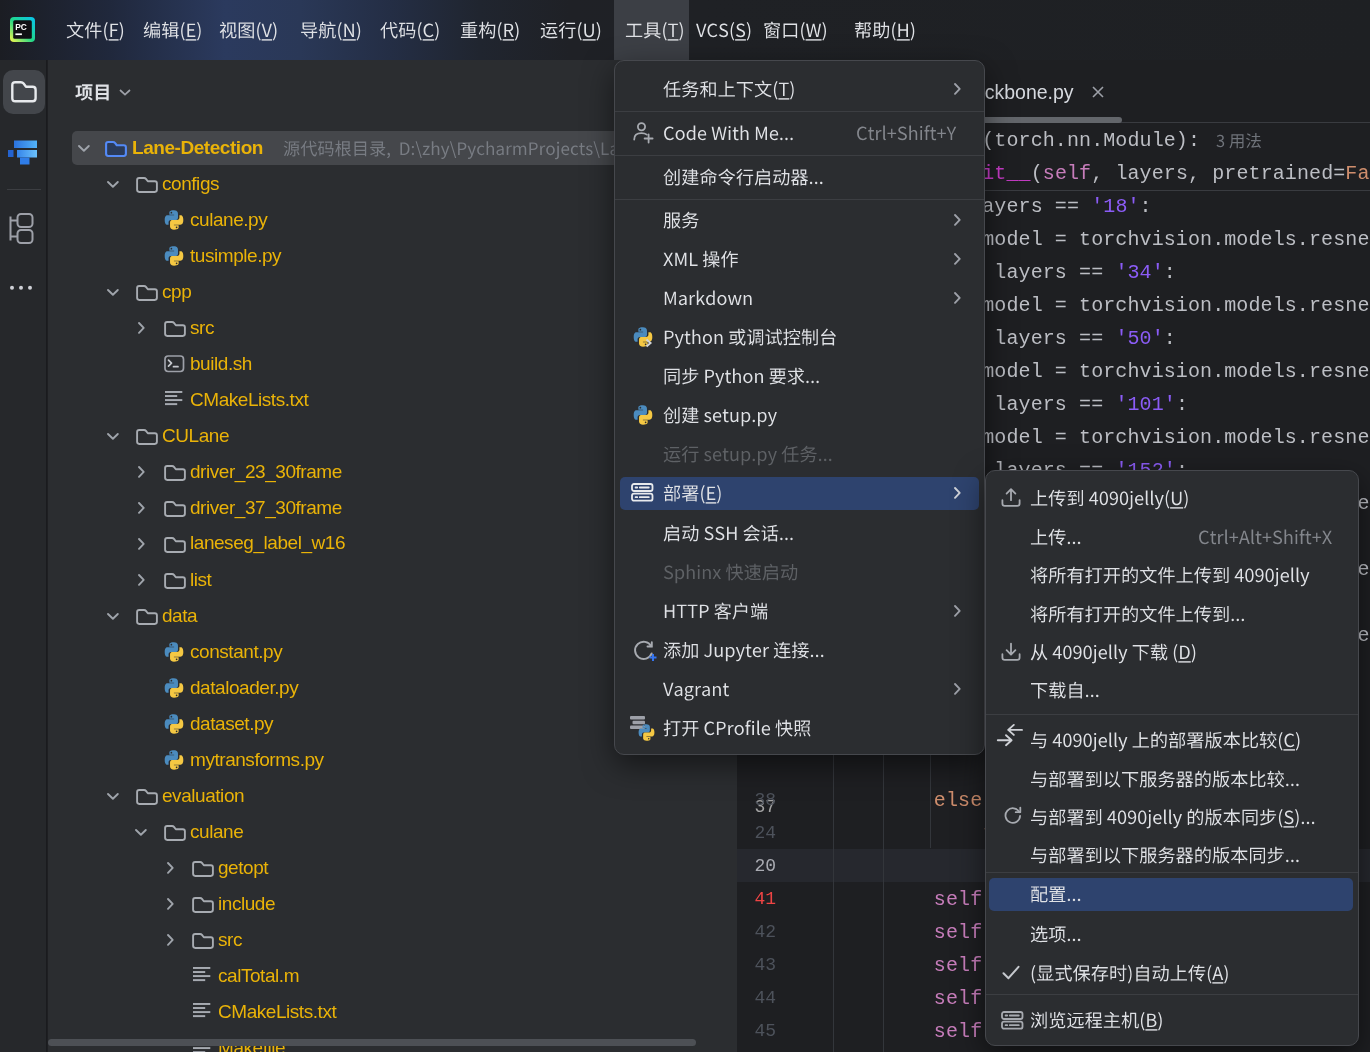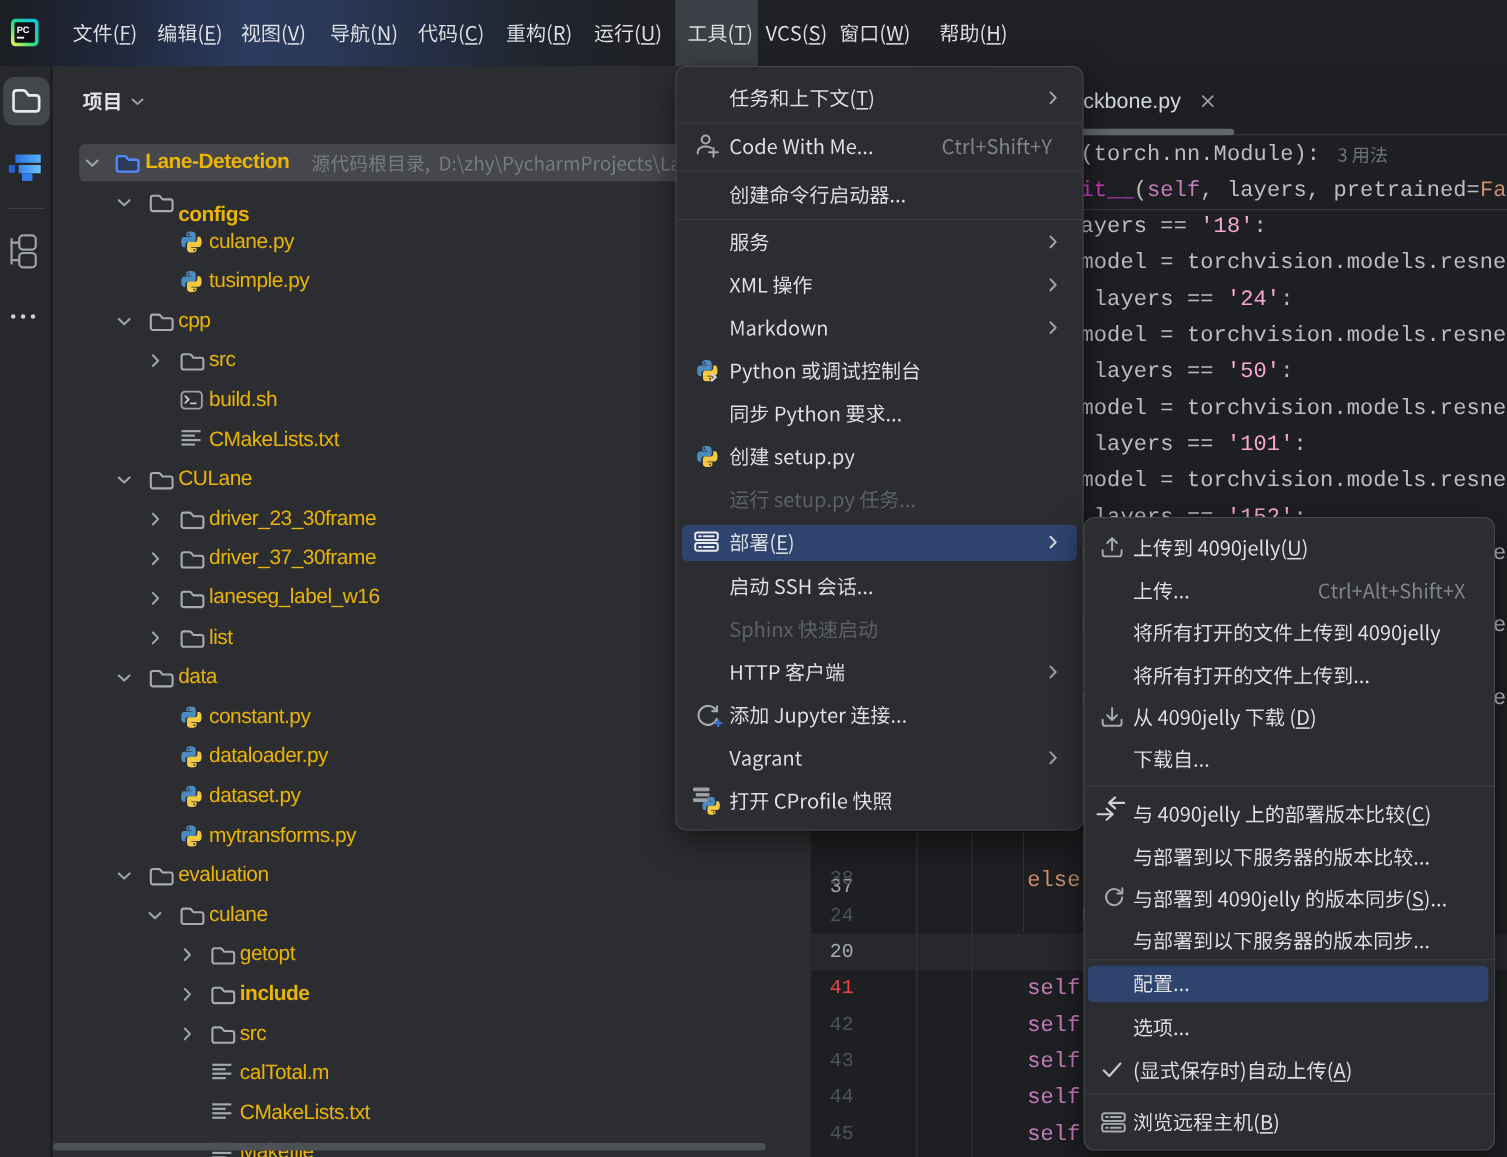--- a/index.html
+++ b/index.html
@@ -1,39 +1,39 @@
 <!DOCTYPE html>
 <html><head><meta charset="utf-8"><style>
 *{margin:0;padding:0;box-sizing:border-box}
 html,body{width:1370px;height:1052px;overflow:hidden;background:#1e1f22}
 body{font-family:"Liberation Sans",sans-serif;position:relative}
 .abs{position:absolute}
 .code{position:absolute;font:20px/33px "Liberation Mono",monospace;white-space:pre;color:#bcbec4;letter-spacing:.1px}
-.kw{color:#cf8e6d}.st{color:#f9a8d4}.sf{color:#c77dbb}.mg{color:#c93cc9}
+.kw{color:#cf8e6d}.st{color:#8b5cf6}.sf{color:#c77dbb}.mg{color:#c93cc9}
 .gut{position:absolute;font:18px/33px "Liberation Mono",monospace;color:#4d525b;width:40px;text-align:right}
 .tree{position:absolute;font:19px/36px "Liberation Sans",sans-serif;color:#eab308;white-space:pre;letter-spacing:-.45px}
 svg{position:absolute;overflow:visible}
 </style></head><body>
 <div class="abs" style="left:737px;top:60px;width:633px;height:63px;background:#1e1f22"></div>
 <div class="abs" style="left:963px;top:80.5px;font-size:19.5px;color:#d7dae0">backbone.py</div>
 <svg style="left:1092px;top:86px" width="12" height="12">
     <path d="M1 1 L11 11 M11 1 L1 11" stroke="#9da0a8" stroke-width="1.6"></path>
   </svg>
 <div class="abs" style="left:737px;top:121.5px;width:633px;height:1.5px;background:#393b40"></div>
 <div class="abs" style="left:956px;top:117px;width:166px;height:6px;background:#63666b;border-radius:3px"></div>
 <div class="code" style="left:837.0px;top:124.0px"><span class="kw">class</span> ResNet(torch.nn.Module):</div>
 <div class="code" style="left:837.0px;top:157.0px">    <span class="kw">def</span> <span class="mg">__init__</span>(<span class="sf">self</span>, layers, pretrained=<span class="kw">False</span>):</div>
 <div class="abs" style="left:737px;top:189.5px;width:633px;height:1.5px;background:#393b40"></div>
 <div class="abs" style="left:737px;top:849px;width:633px;height:33px;background:#26282e"></div>
 <div class="abs" style="left:833px;top:755px;width:1px;height:297px;background:#33363b"></div>
 <div class="abs" style="left:882.5px;top:755px;width:1px;height:297px;background:#33363b"></div>
 <div class="abs" style="left:930px;top:755px;width:1px;height:93px;background:#33363b"></div>
 <div class="code" style="left:837.0px;top:190.0px">        <span class="kw">if</span> layers == <span class="st">'18'</span>:</div>
 <div class="code" style="left:837.0px;top:223.0px">            model = torchvision.models.resnet18(pretrained=pretrained)</div>
-<div class="code" style="left:837.0px;top:256.0px">        <span class="kw">elif</span> layers == <span class="st">'24'</span>:</div>
+<div class="code" style="left:837.0px;top:256.0px">        <span class="kw">elif</span> layers == <span class="st">'34'</span>:</div>
 <div class="code" style="left:837.0px;top:289.0px">            model = torchvision.models.resnet34(pretrained=pretrained)</div>
 <div class="code" style="left:837.0px;top:322.0px">        <span class="kw">elif</span> layers == <span class="st">'50'</span>:</div>
 <div class="code" style="left:837.0px;top:355.0px">            model = torchvision.models.resnet50(pretrained=pretrained)</div>
 <div class="code" style="left:837.0px;top:388.0px">        <span class="kw">elif</span> layers == <span class="st">'101'</span>:</div>
 <div class="code" style="left:837.0px;top:421.0px">            model = torchvision.models.resnet101(pretrained=pretrained)</div>
 <div class="code" style="left:837.0px;top:454.0px">        <span class="kw">elif</span> layers == <span class="st">'152'</span>:</div>
 <div class="code" style="left:837.0px;top:487.0px">            model = torchvision.models.resnet152(pretrained=pretrained)</div>
 <div class="code" style="left:837.0px;top:520.0px">        <span class="kw">elif</span> layers == <span class="st">'50next'</span>:</div>
 <div class="code" style="left:837.0px;top:553.0px">            model = torchvision.models.resnext50_32x4d(pretrained=pretrained)</div>
 <div class="code" style="left:837.0px;top:586.0px">        <span class="kw">elif</span> layers == <span class="st">'101next'</span>:</div>
@@ -167,21 +167,21 @@
 <svg style="left:105px;top:140px" width="21" height="17">
     <path d="M1.1 4.1 q0-2.1 2.1-2.1 h4.8 q1.25 0 1.95.9 l1.85 2.35 h7 q2.1 0 2.1 2.1 v6.5 q0 2.1-2.1 2.1 h-15.6 q-2.1 0-2.1-2.1 z" fill="#2b3b59" stroke="#548af7" stroke-width="2.1" stroke-linejoin="round"></path>
   </svg>
 <div class="tree" style="left:132px;top:130px;font-weight:bold">Lane-Detection</div>
 <svg style="left:106.7px;top:181px" width="12" height="8">
     <path d="M1 1 l4.9 4.7 L10.8 1" fill="none" stroke="#9fa4ab" stroke-width="1.9" stroke-linecap="round" stroke-linejoin="round"></path>
   </svg>
 <svg style="left:136px;top:176px" width="21" height="17">
     <path d="M1.1 4.1 q0-2.1 2.1-2.1 h4.8 q1.25 0 1.95.9 l1.85 2.35 h7 q2.1 0 2.1 2.1 v6.5 q0 2.1-2.1 2.1 h-15.6 q-2.1 0-2.1-2.1 z" fill="none" stroke="#a7abb1" stroke-width="1.9" stroke-linejoin="round"></path>
   </svg>
-<div class="tree" style="left:162px;top:178px;font-weight:bold">configs</div>
+<div class="tree" style="left:162px;top:166px;font-weight:normal">configs</div>
 <svg style="left:164px;top:210px" width="20" height="20">
     <use href="#pyl"></use>
   </svg>
 <div class="tree" style="left:190px;top:202px;font-weight:normal">culane.py</div>
 <svg style="left:164px;top:246px" width="20" height="20">
     <use href="#pyl"></use>
   </svg>
 <div class="tree" style="left:190px;top:238px;font-weight:normal">tusimple.py</div>
 <svg style="left:106.7px;top:289px" width="12" height="8">
     <path d="M1 1 l4.9 4.7 L10.8 1" fill="none" stroke="#9fa4ab" stroke-width="1.9" stroke-linecap="round" stroke-linejoin="round"></path>
@@ -288,21 +288,21 @@
 <svg style="left:192px;top:859.5px" width="21" height="17">
     <path d="M1.1 4.1 q0-2.1 2.1-2.1 h4.8 q1.25 0 1.95.9 l1.85 2.35 h7 q2.1 0 2.1 2.1 v6.5 q0 2.1-2.1 2.1 h-15.6 q-2.1 0-2.1-2.1 z" fill="none" stroke="#a7abb1" stroke-width="1.9" stroke-linejoin="round"></path>
   </svg>
 <div class="tree" style="left:218px;top:849.5px;font-weight:normal">getopt</div>
 <svg style="left:166.5px;top:897.7px" width="8" height="12">
     <path d="M1 1 l4.7 4.9 L1 10.8" fill="none" stroke="#9fa4ab" stroke-width="1.9" stroke-linecap="round" stroke-linejoin="round"></path>
   </svg>
 <svg style="left:192px;top:895.5px" width="21" height="17">
     <path d="M1.1 4.1 q0-2.1 2.1-2.1 h4.8 q1.25 0 1.95.9 l1.85 2.35 h7 q2.1 0 2.1 2.1 v6.5 q0 2.1-2.1 2.1 h-15.6 q-2.1 0-2.1-2.1 z" fill="none" stroke="#a7abb1" stroke-width="1.9" stroke-linejoin="round"></path>
   </svg>
-<div class="tree" style="left:218px;top:885.5px;font-weight:bold">include</div>
+<div class="tree" style="left:218px;top:885.5px;font-weight:normal">include</div>
 <svg style="left:166.5px;top:933.7px" width="8" height="12">
     <path d="M1 1 l4.7 4.9 L1 10.8" fill="none" stroke="#9fa4ab" stroke-width="1.9" stroke-linecap="round" stroke-linejoin="round"></path>
   </svg>
 <svg style="left:192px;top:931.5px" width="21" height="17">
     <path d="M1.1 4.1 q0-2.1 2.1-2.1 h4.8 q1.25 0 1.95.9 l1.85 2.35 h7 q2.1 0 2.1 2.1 v6.5 q0 2.1-2.1 2.1 h-15.6 q-2.1 0-2.1-2.1 z" fill="none" stroke="#a7abb1" stroke-width="1.9" stroke-linejoin="round"></path>
   </svg>
 <div class="tree" style="left:218px;top:921.5px;font-weight:normal">src</div>
 <svg style="left:193px;top:967.3px" width="19" height="15">
     <rect x="0" y="0.0" width="17.3" height="1.95" fill="#a6aab1"></rect>
     <rect x="0" y="4.05" width="12.2" height="1.95" fill="#a6aab1"></rect>

